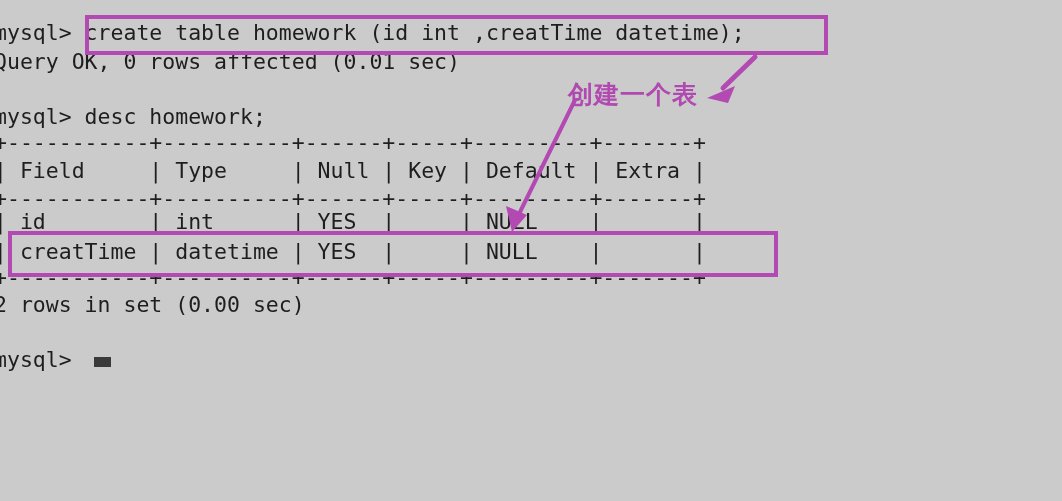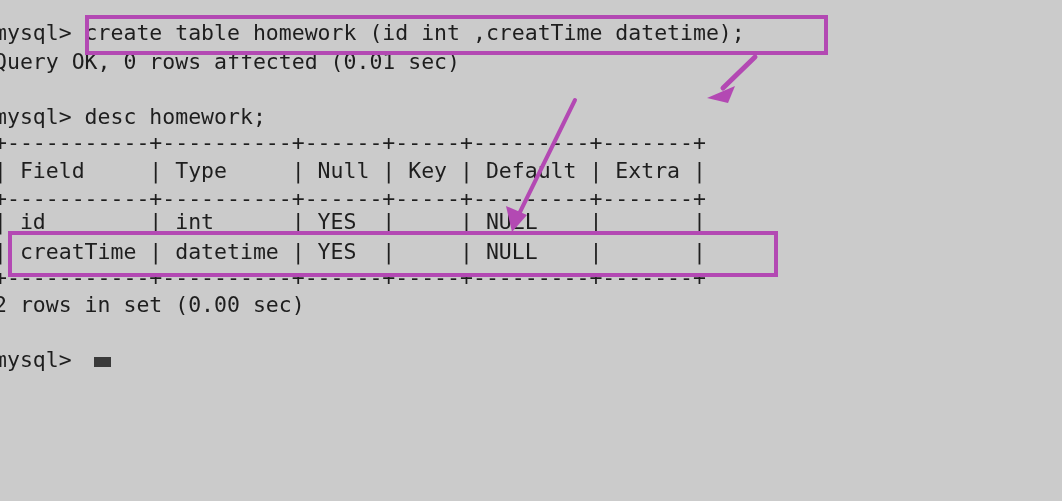--- a/index.html
+++ b/index.html
@@ -103,14 +103,15 @@
       <line x1="755" y1="57" x2="723" y2="88" stroke="#b349b3" stroke-width="5" stroke-linecap="round"></line>
       <polygon points="707,98 735,86 728,103" fill="#b349b3"></polygon>
     </g>
 
     <g>
       <line x1="575" y1="100" x2="520" y2="212" stroke="#b349b3" stroke-width="4" stroke-linecap="round"></line>
       <polygon points="512,232 506,206 527,215" fill="#b349b3"></polygon>
     </g>
   </svg>
 
+  <div class="anno-label" style="left:568px; top:78px;">创建一个表</div>
 
 </div>
 
 </body></html>

